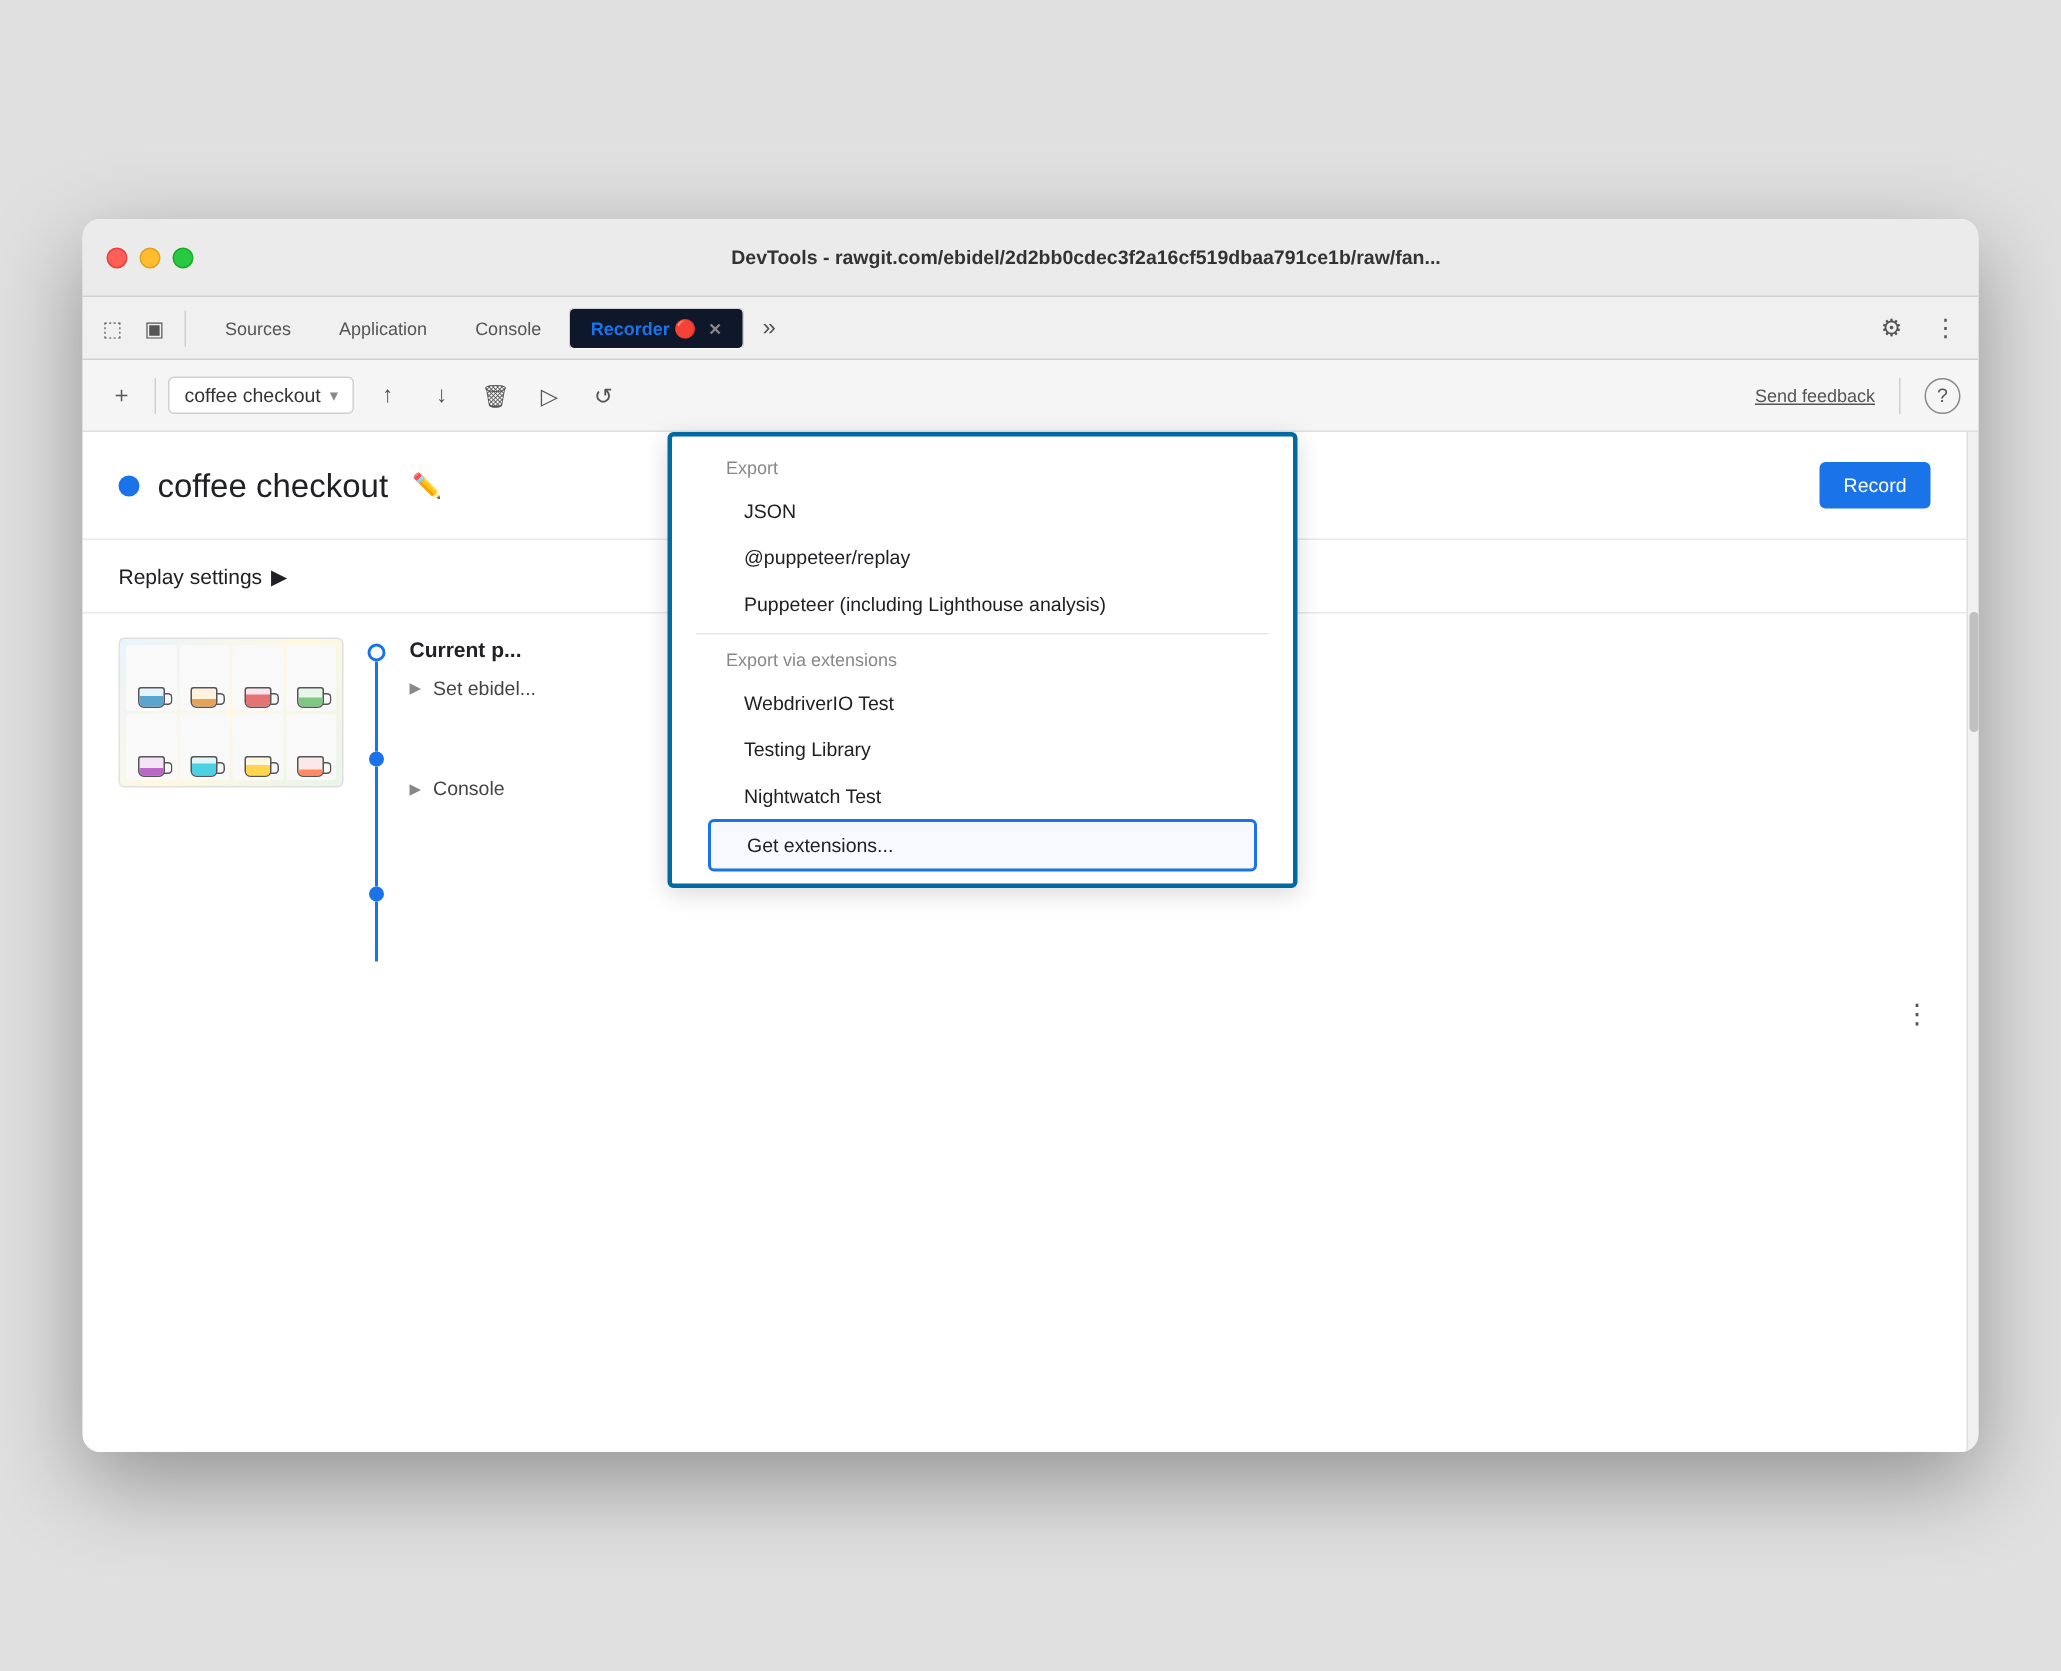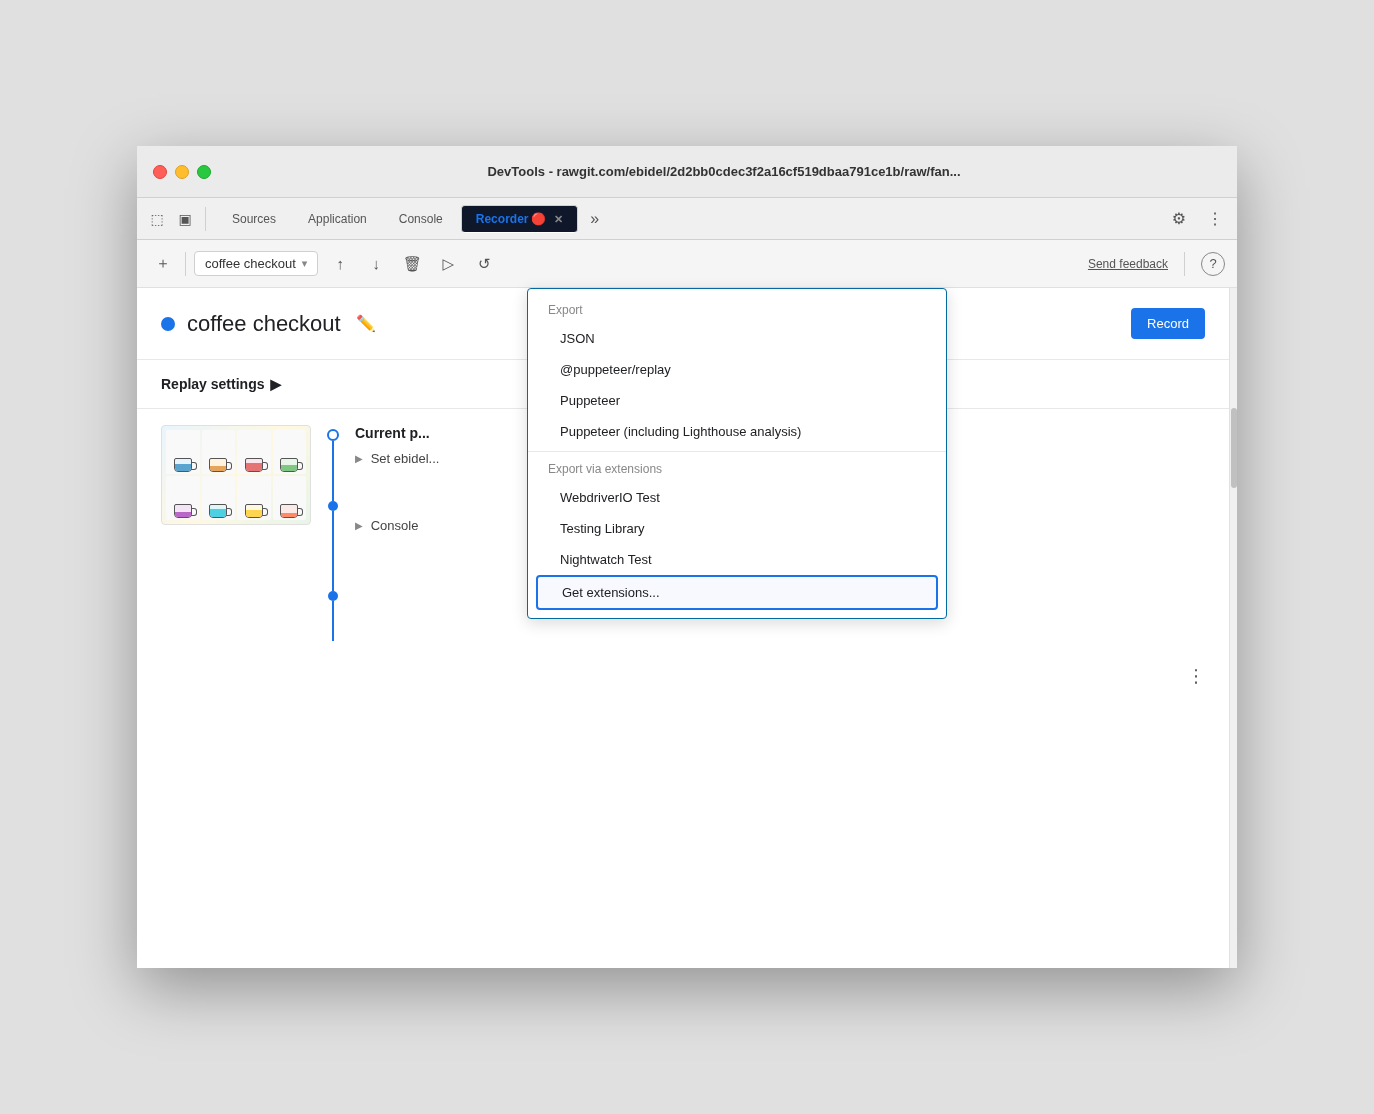--- a/index.html
+++ b/index.html
@@ -5,23 +5,23 @@
     * { box-sizing: border-box; margin: 0; padding: 0; }
     body {
       background: #e0e0e0;
       display: flex;
       justify-content: center;
       align-items: center;
       min-height: 100vh;
       font-family: -apple-system, BlinkMacSystemFont, 'Segoe UI', sans-serif;
     }
     .window {
-      width: 1100px;
+      width: 1264px;
       background: #f5f5f5;
-      border-radius: 0;
+      border-radius: 12px;
       box-shadow: 0 20px 60px rgba(0,0,0,0.35);
       overflow: hidden;
     }
     
     .titlebar {
       background: #ebebeb;
       height: 52px;
       display: flex;
       align-items: center;
       padding: 0 16px;
@@ -232,21 +232,21 @@
       cursor: pointer;
       font-weight: 500;
     }
     
     .replay-section {
       padding: 16px 24px;
       border-bottom: 1px solid #e8e8e8;
     }
     .replay-settings-title {
       font-size: 14px;
-      font-weight: 700;
+      font-weight: 400;
       color: #202124;
       display: flex;
       align-items: center;
       gap: 6px;
       cursor: pointer;
     }
     .replay-settings-subtitle {
       font-size: 12px;
       color: #666;
       margin-top: 4px;
@@ -391,25 +391,25 @@
       top: 120px;
       left: 1px;
     }
     
     .dropdown-overlay {
       position: absolute;
       top: 0;
       left: 390px;
       width: 420px;
       background: #fff;
-      border: 1px solid #0369a1;
+      border: 3px solid #0369a1;
       border-radius: 4px;
       box-shadow: 0 4px 16px rgba(0,0,0,0.15);
       z-index: 100;
-      padding: 8px 0;
+      padding: 8px 16px;
     }
     .dropdown-section-label {
       padding: 6px 20px;
       font-size: 12px;
       color: #888;
       font-weight: 500;
     }
     .dropdown-item {
       padding: 8px 32px;
       font-size: 13px;
@@ -583,21 +583,20 @@
     </div>
 
     <div class="scrollbar">
       <div class="scrollbar-thumb"></div>
     </div>
 
     <div class="dropdown-overlay">
       <div class="dropdown-section-label">Export</div>
       <div class="dropdown-item">JSON</div>
       <div class="dropdown-item">@puppeteer/replay</div>
-      <div class="dropdown-item">Puppeteer</div>
       <div class="dropdown-item">Puppeteer (including Lighthouse analysis)</div>
       <div class="dropdown-divider"></div>
       <div class="dropdown-section-label">Export via extensions</div>
       <div class="dropdown-item">WebdriverIO Test</div>
       <div class="dropdown-item">Testing Library</div>
       <div class="dropdown-item">Nightwatch Test</div>
       <div class="dropdown-item highlighted">Get extensions...</div>
     </div>
   </div>
 </div>

